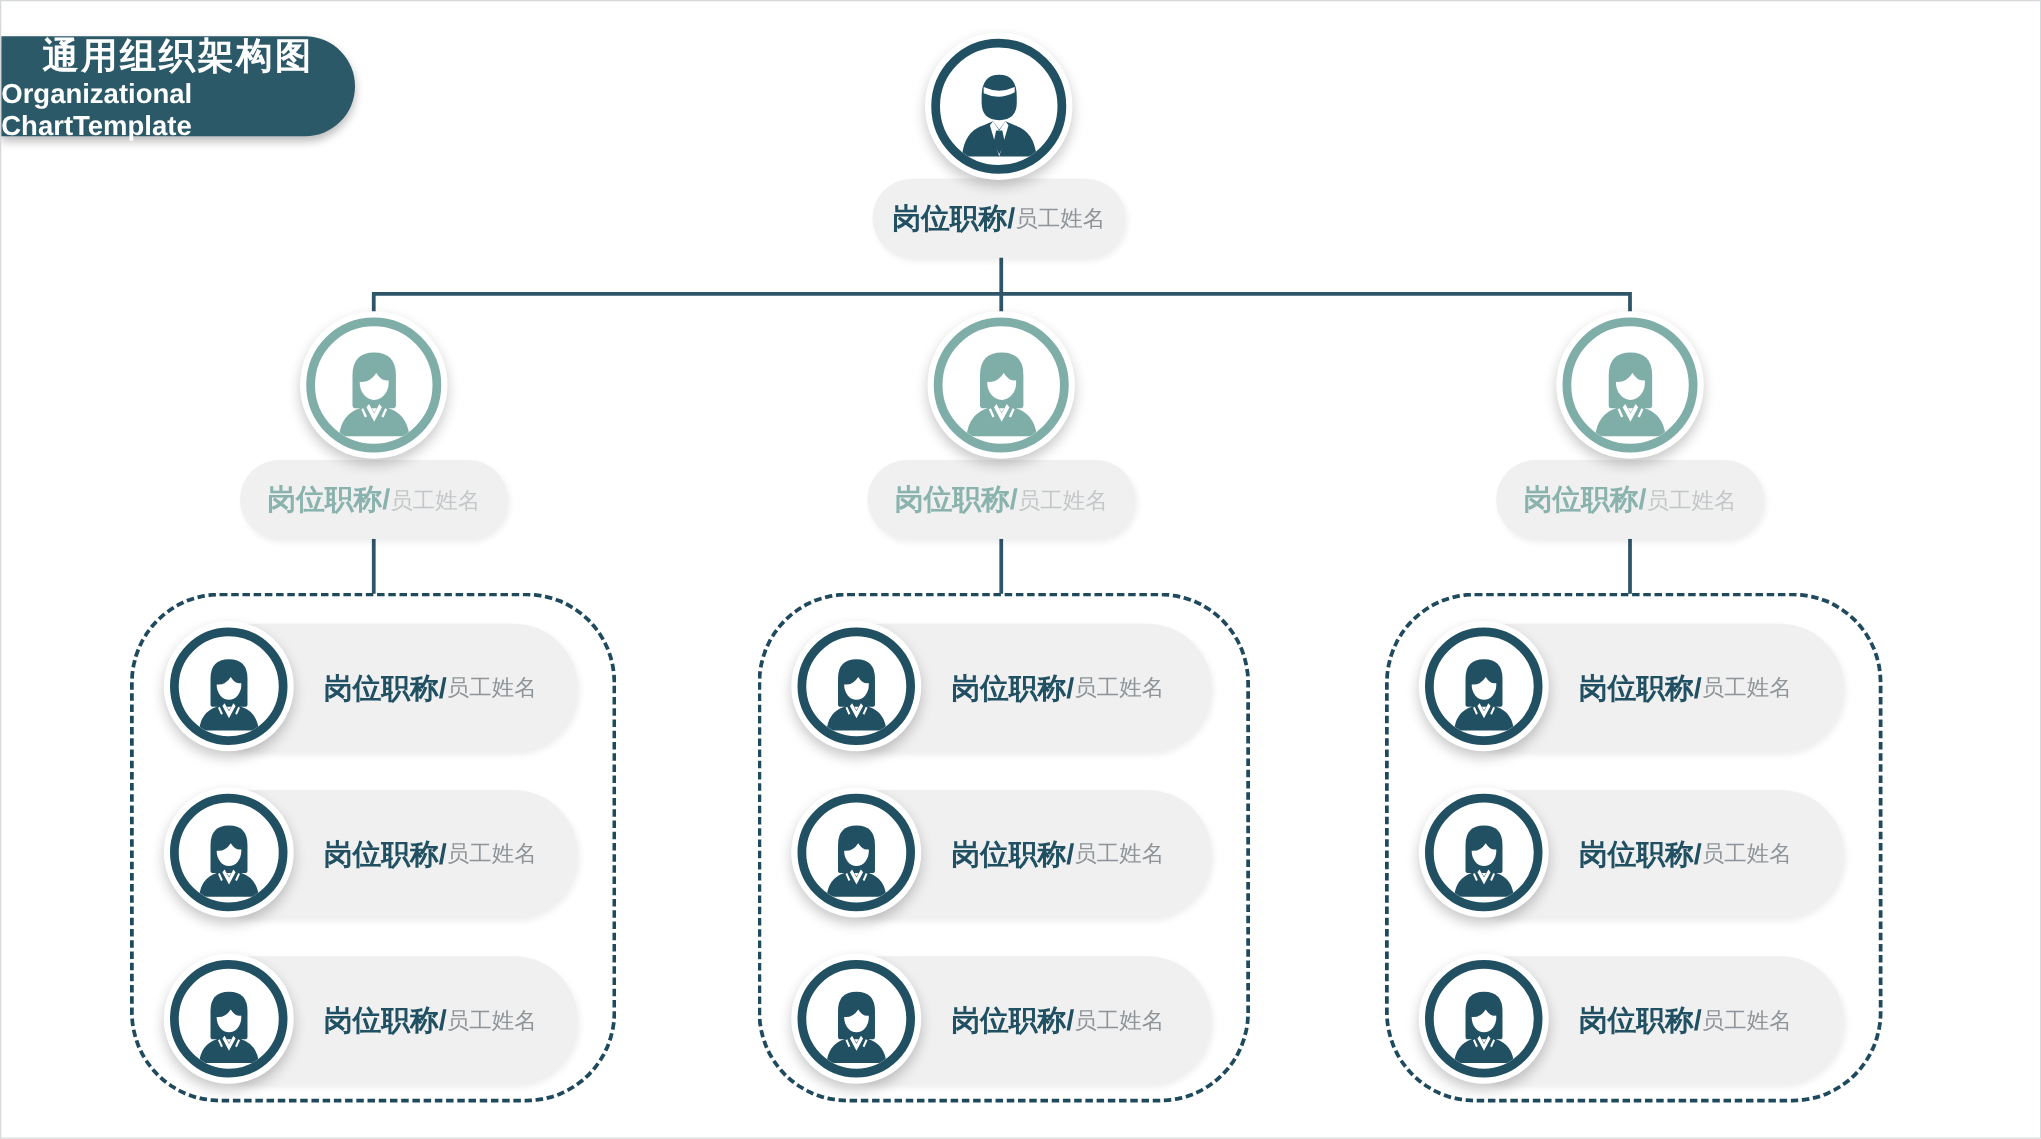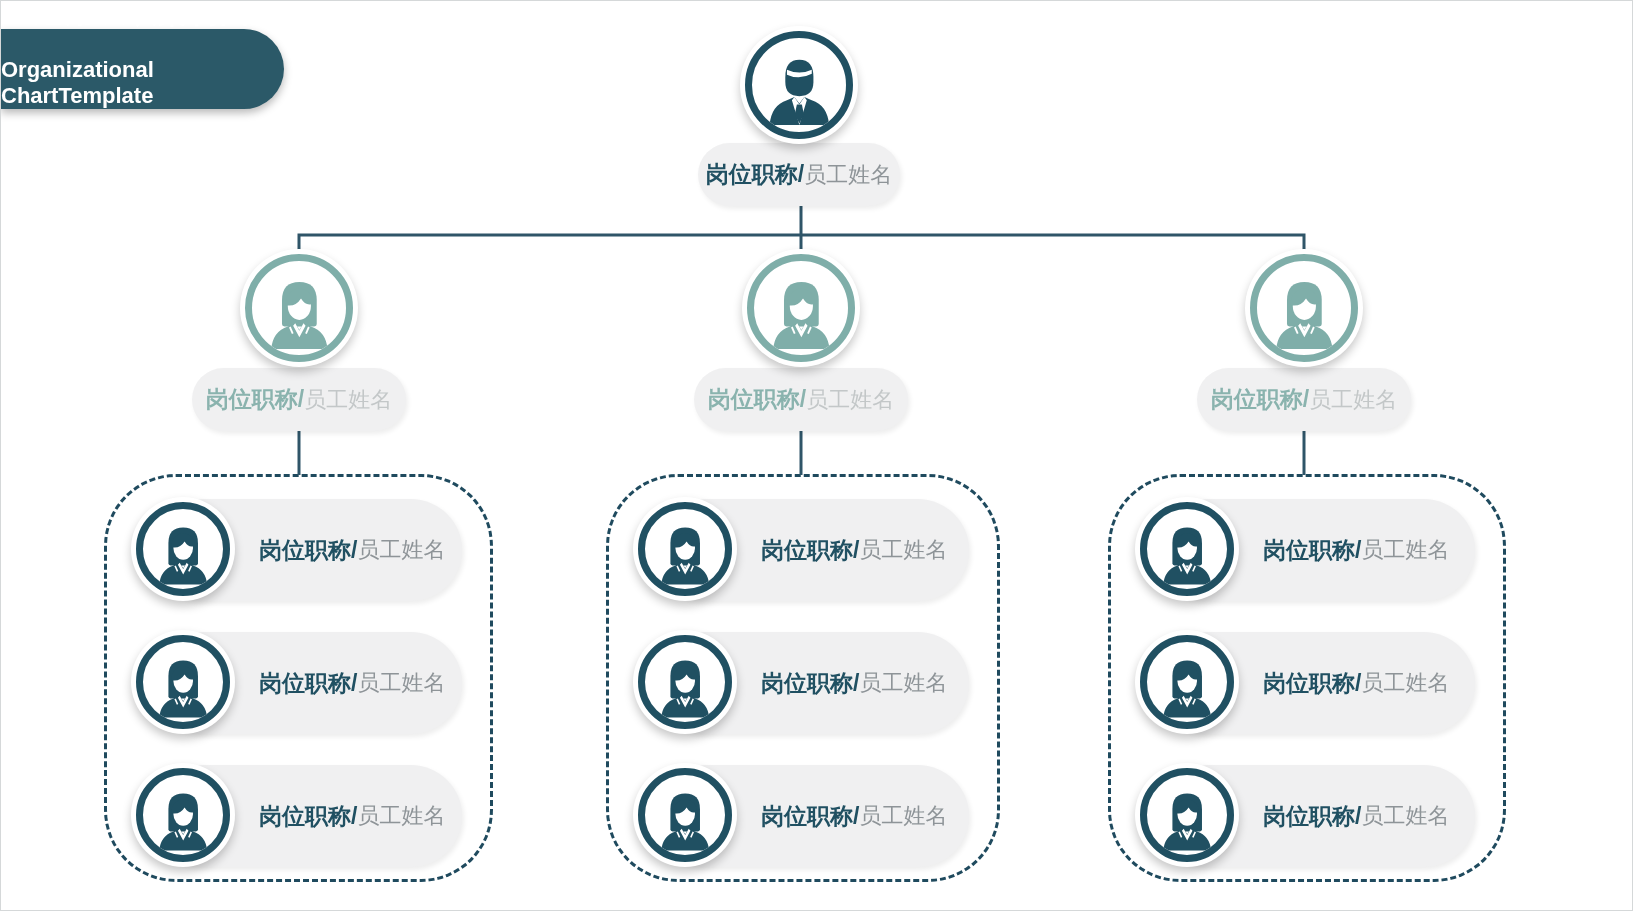--- a/index.html
+++ b/index.html
@@ -16,22 +16,22 @@
   *{margin:0;padding:0;box-sizing:border-box;}
   body{background:#e8e8e8;font-family:"Liberation Sans","DejaVu Sans",sans-serif;}
   .canvas{
     position:relative;width:1633px;height:911px;background:#fff;
     border:1px solid #d5d8d9;overflow:hidden;
   }
   
   .badge{
     position:absolute;left:0;top:28px;width:283px;height:80px;
     background:var(--badge-bg);border-radius:0 44px 44px 0;
-    display:flex;flex-direction:column;align-items:center;justify-content:flex-end;
-    box-shadow:0 4px 8px rgba(0,0,0,.28);color:#fff;z-index:5;gap:28px;
+    display:flex;flex-direction:column;align-items:center;justify-content:space-between;
+    box-shadow:0 4px 8px rgba(0,0,0,.28);color:#fff;z-index:5;
   }
   .badge .zh{font-size:29px;font-weight:700;letter-spacing:2px;line-height:1.15;}
   .badge .en{font-size:22px;font-weight:700;letter-spacing:0;}
   
   svg.connectors{position:absolute;left:0;top:0;color:var(--line);z-index:1;}
   svg.connectors path{stroke:currentColor;stroke-width:3;fill:none;}
   
   .avatar-badge{
     position:absolute;background:#fff;border-radius:50%;padding:5px;
     box-shadow:0 5px 10px rgba(0,0,0,.22);z-index:3;
@@ -44,21 +44,21 @@
   .avatar-ring.muted{border:7px solid var(--muted-teal);color:var(--muted-teal);}
   .avatar-ring svg{width:88%;height:88%;display:block;}
   
   .pill{
     position:absolute;background:var(--pill-bg);border-radius:40px;
     display:flex;align-items:center;justify-content:center;
     box-shadow:2px 3px 5px rgba(0,0,0,.07);z-index:2;white-space:nowrap;
   }
   .pos{font-size:23px;font-weight:700;color:var(--dark-teal);}
   .sep{font-size:23px;font-weight:700;color:var(--dark-teal);}
-  .name{font-size:22px;color:var(--name-gray);}
+  .name{font-size:18px;color:var(--name-gray);}
   .lvl2 .pos,.lvl2 .sep{color:#8AB3AE;}
   .lvl2 .name{color:var(--name-gray-light);}
   
   .group-box{
     position:absolute;top:473px;height:408px;border:3px dashed var(--dash);
     border-radius:72px;z-index:0;
   }
   .member-row{position:absolute;left:0;right:0;height:102px;}
   .member-row .row-pill{
     position:absolute;left:46px;right:28px;top:0;bottom:0;

